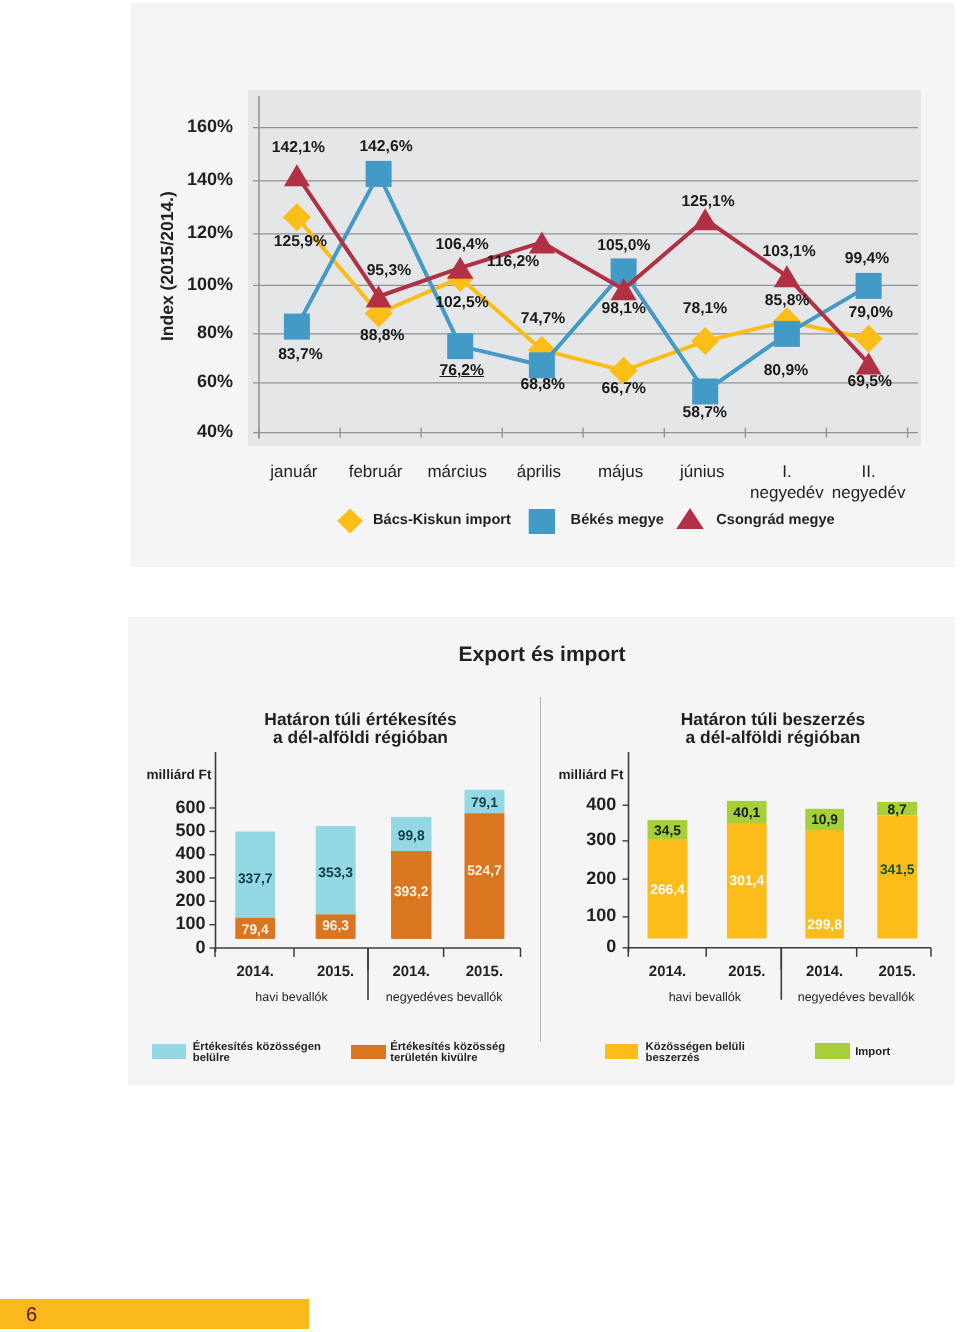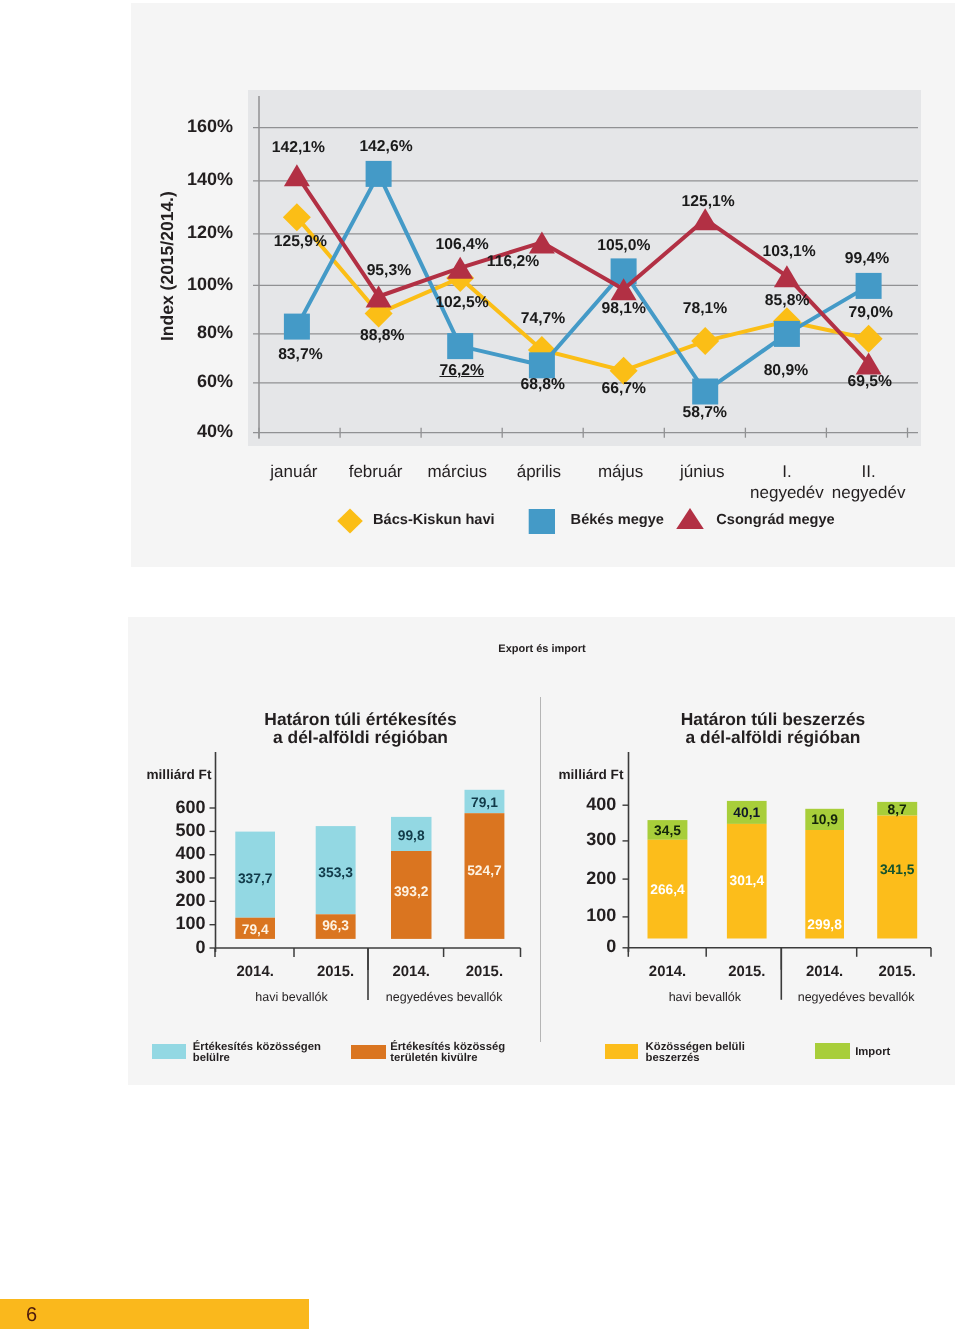--- a/index.html
+++ b/index.html
@@ -11,21 +11,21 @@
   #panel-top{left:130.5px;top:3px;width:824.5px;height:564px;}
   #panel-bottom{left:128px;top:617px;width:827px;height:467.5px;}
   .chartsvg{position:absolute;left:0;top:0;}
   #chart1-title{position:absolute;left:235.5px;top:30px;width:700px;font-size:18px;font-weight:bold;line-height:24px;color:#231f20;text-align:center;letter-spacing:0px;}
   #yaxis-title{position:absolute;left:157px;top:341px;font-size:17.5px;font-weight:bold;color:#231f20;white-space:nowrap;line-height:21px;transform:rotate(-90deg);transform-origin:0 0;}
   .axlab{position:absolute;font-size:18px;font-weight:bold;color:#231f20;text-align:right;width:125px;}
   .xlab{position:absolute;font-size:17px;color:#231f20;text-align:center;width:120px;}
   .dlab{position:absolute;font-size:15.7px;font-weight:bold;color:#1a1a1a;text-align:center;width:120px;white-space:nowrap;}
   .lgtext{position:absolute;font-size:14.6px;font-weight:bold;color:#231f20;white-space:nowrap;}
   .lgtext2{position:absolute;font-size:11.3px;font-weight:bold;color:#231f20;white-space:nowrap;line-height:11px;}
-  #section-title{position:absolute;left:342px;top:643px;width:400px;font-size:11px;font-weight:bold;color:#231f20;text-align:center;}
+  #section-title{position:absolute;left:342px;top:643px;width:400px;font-size:21px;font-weight:bold;color:#231f20;text-align:center;}
   .bartitle{position:absolute;font-size:17.4px;font-weight:bold;line-height:18.3px;color:#231f20;text-align:center;}
   #bar1-title{left:180.5px;top:709.5px;width:360px;}
   #bar2-title{left:583px;top:709.5px;width:380px;}
   .unit-lab{position:absolute;font-size:13.6px;font-weight:bold;color:#231f20;white-space:nowrap;}
   .barlab{position:absolute;font-size:13.8px;font-weight:bold;text-align:center;width:120px;white-space:nowrap;}
   .tick-lab{position:absolute;font-size:18px;font-weight:bold;color:#231f20;text-align:right;width:100px;}
   .cat-lab{position:absolute;font-size:14.9px;font-weight:bold;color:#231f20;text-align:center;width:120px;white-space:nowrap;}
   .grp-lab{position:absolute;font-size:12.5px;color:#231f20;text-align:center;width:180px;white-space:nowrap;}
   #footer-bar{position:absolute;left:0;top:1299px;width:309px;height:30px;background:#fab81c;}
   #page-number{position:absolute;left:26px;top:1304px;font-size:20px;color:#4d1b0e;}
@@ -134,21 +134,21 @@
 <div class="dlab" style="left:648.2px;top:192.7px;">125,1%</div>
 <div class="dlab" style="left:729.1px;top:242.8px;">103,1%</div>
 <div class="dlab" style="left:809.7px;top:373.4px;">69,5%</div>
   <div id="yaxis-title">Index (2015/2014.)</div>
 
   <svg class="chartsvg" width="960" height="560" viewBox="0 0 960 560">
     <polygon points="350,508.5 362.8,521 350,533.5 337.2,521" fill="#fbbe16"></polygon>
     <rect x="528.7" y="509.0" width="26.3" height="25.0" fill="#449ac7"></rect>
     <polygon points="690,508 703.8,529 676.2,529" fill="#b23044"></polygon>
   </svg>
-  <div class="lgtext" style="left:373px;top:512px;">Bács-Kiskun havi</div>
+  <div class="lgtext" style="left:373px;top:512px;">Bács-Kiskun import</div>
   <div class="lgtext" style="left:570.6px;top:512px;">Békés megye</div>
   <div class="lgtext" style="left:716.3px;top:512px;">Csongrád megye</div>
 
   <div id="section-title">Export és import</div>
   <div class="bartitle" id="bar1-title">
     <span>Határon túli értékesítés</span><br>
     <span>a dél-alföldi régióban</span>
   </div>
   <div class="bartitle" id="bar2-title">
     <span>Határon túli beszerzés</span><br>

